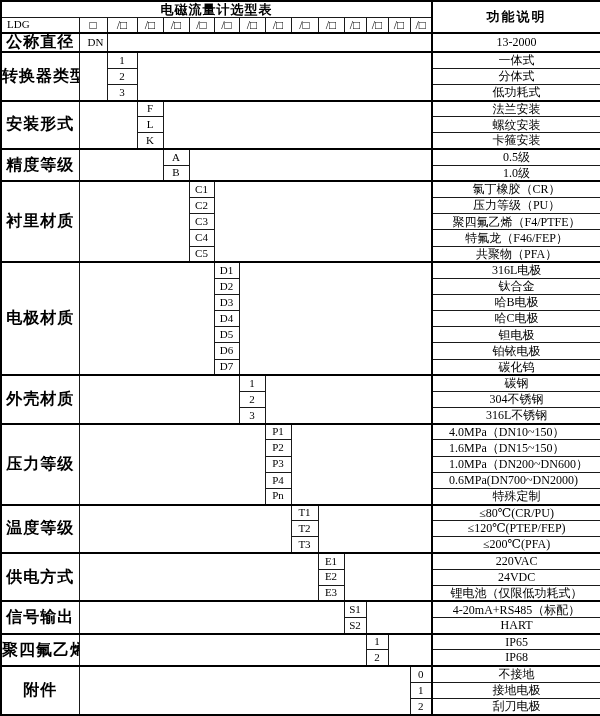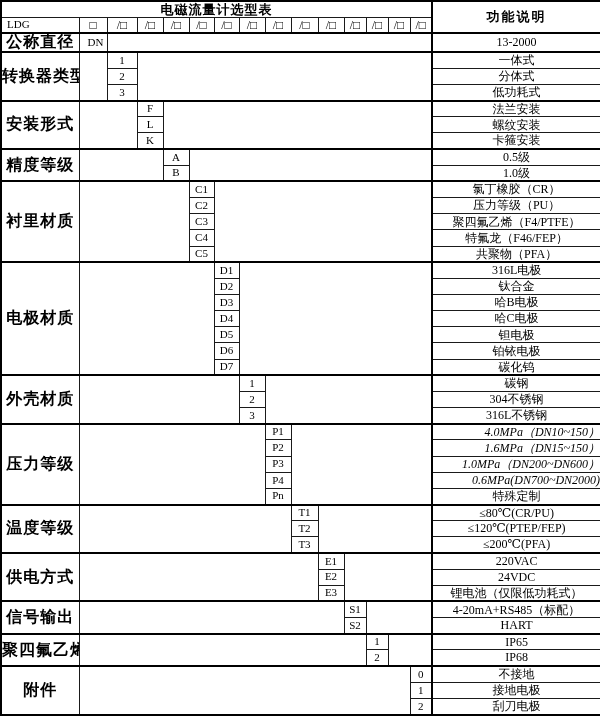--- a/index.html
+++ b/index.html
@@ -11,21 +11,21 @@
   tr.r-title{height:16px;}
   tr.r-ldg{height:22px;}
   .title{font-weight:bold;font-size:13px;letter-spacing:1px;}
   .func-head{font-weight:bold;font-size:13px;border-left:2px solid #000;letter-spacing:2px;}
   .mc{text-align:left;padding-left:5px;font-size:11px;}
   .codehead{font-size:12px;}
   .glabel{font-weight:bold;font-size:16px;letter-spacing:1px;}
   .code{font-size:11px;}
   .code.left{text-align:left;padding-left:8px;}
   .func{border-left:2px solid #000;font-size:12px;}
-  .func.left{text-align:right;padding-left:16px;font-style:italic;}
+  .func.left{text-align:left;padding-left:16px;}
   .empty{background:#fff;}
   .gs{border-top:2px solid #000;}
 </style>
 </head>
 <body>
 
 <table>
   <colgroup>
     <col style="width:78px">
       <col style="width:28px">

